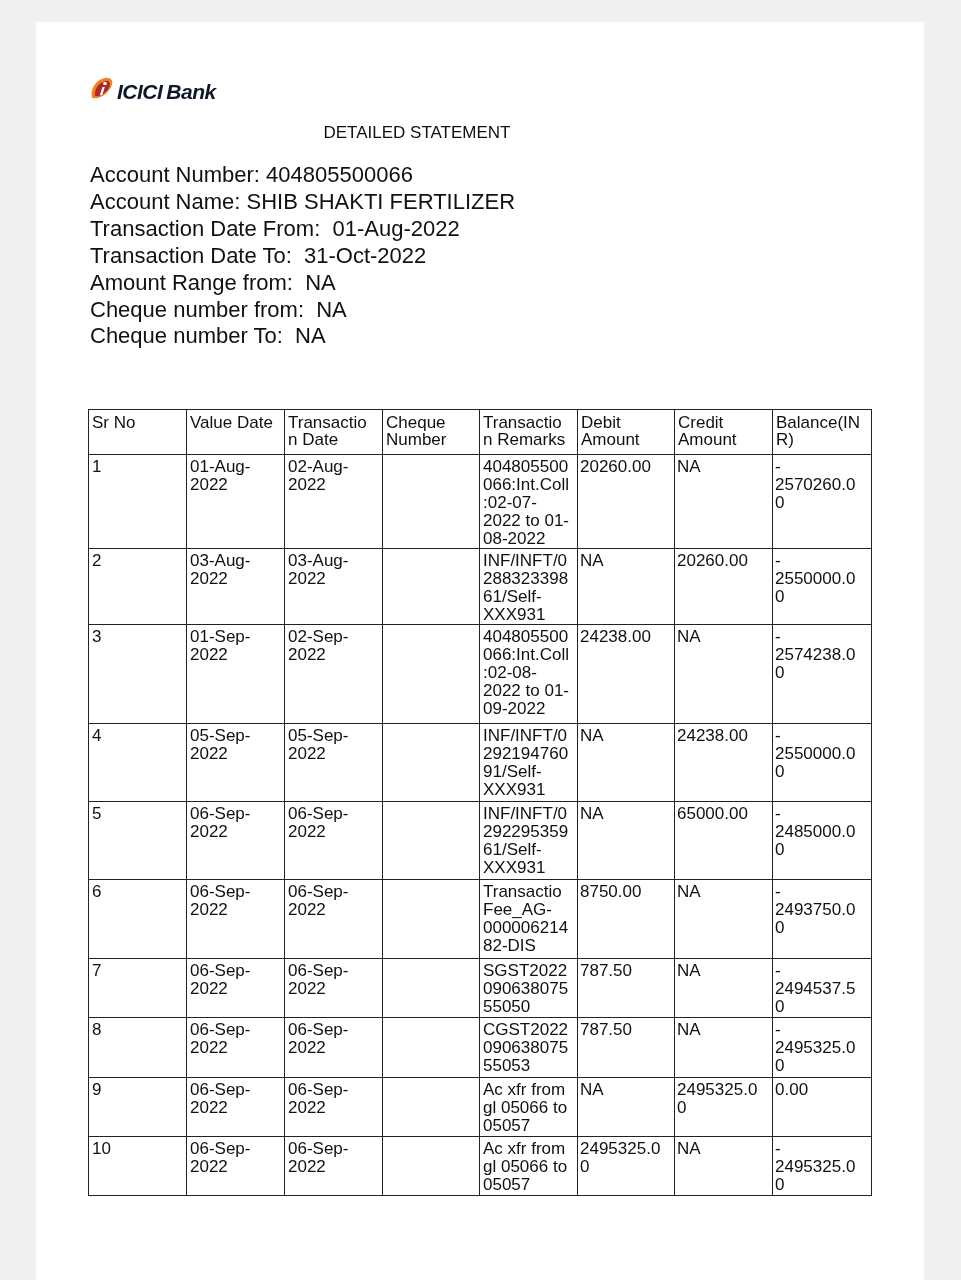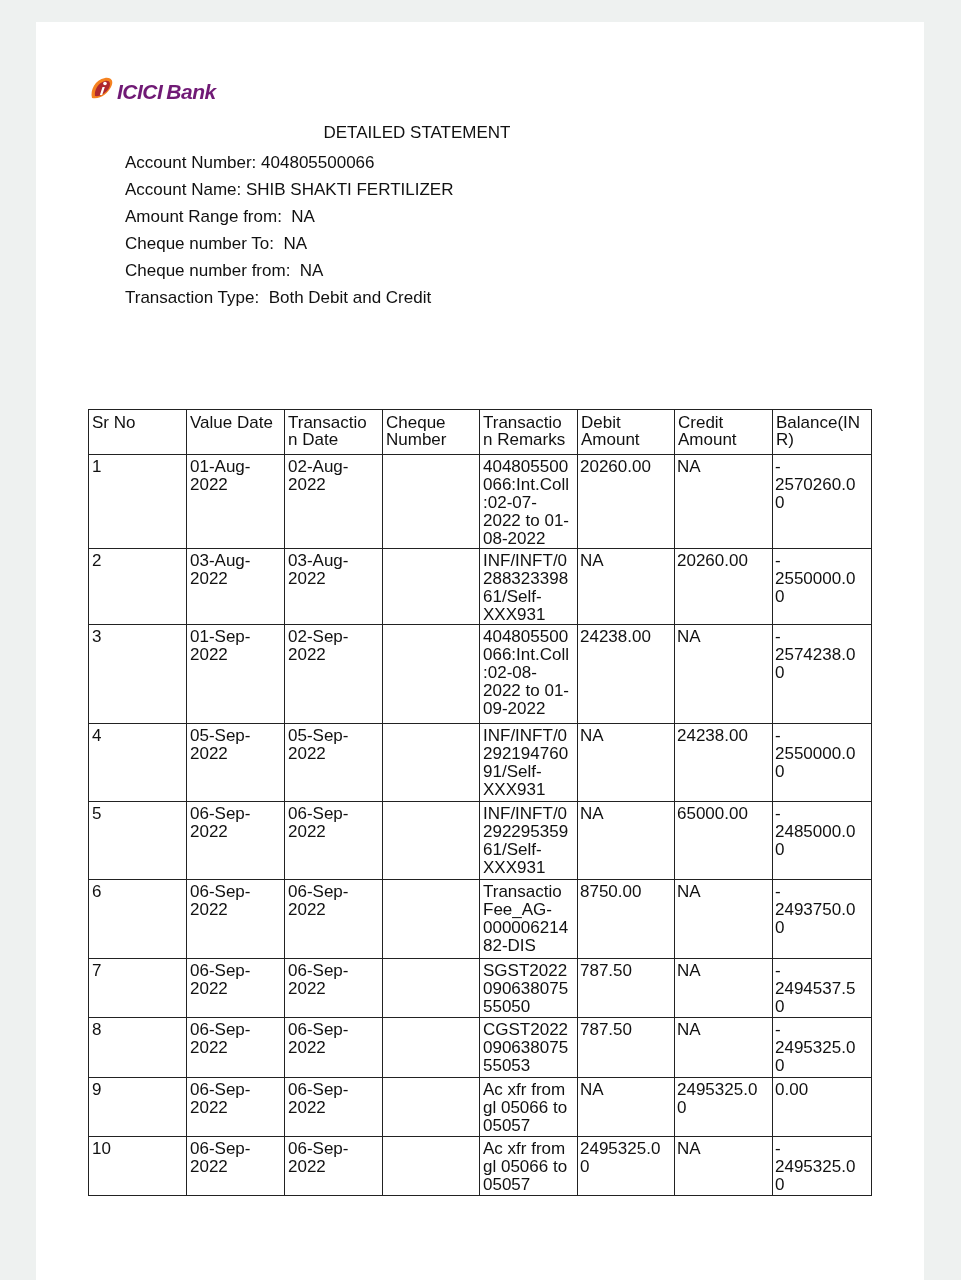--- a/index.html
+++ b/index.html
@@ -16,33 +16,33 @@
     background: #ffffff;
   }
   .logo {
     position: absolute; left: 89px; top: 74px;
     display: flex; align-items: center;
   }
   .logo svg { display: block; }
   .logo-word {
     font-family: "Liberation Sans", sans-serif;
     font-weight: bold; font-style: italic;
-    font-size: 21px; color: #701a75;
+    font-size: 21px; color: #0f172a;
     letter-spacing: -0.5px; margin-left: 2px; margin-top: 6px;
   }
   .logo-word .bank { font-weight: bold; margin-left: 4px; }
   .doc-title {
     position: absolute; left: 0; width: 836px; top: 123px;
     text-align: center; font-size: 17px; color: #111;
     padding-left: 0;
   }
   .doc-title span { position: relative; left: -1px; }
   .meta {
-    position: absolute; left: 90px; top: 150px;
-    font-size: 17px; line-height: 26.9px; margin-left: 35px;
+    position: absolute; left: 90px; top: 162px;
+    font-size: 22px; line-height: 26.9px;
   }
   .meta-row { white-space: pre; }
   table.stmt {
     position: absolute; left: 88px; top: 409px;
     border-collapse: collapse;
     table-layout: fixed;
     font-size: 17px; line-height: 18px;
   }
   table.stmt td, table.stmt th {
     border: 1.5px solid #222;
@@ -74,24 +74,25 @@
     </svg>
   </span>
   <span class="logo-word"><span>ICICI</span><span class="bank">Bank</span></span>
 </div>
 
 <div class="doc-title"><span>DETAILED STATEMENT</span></div>
 
 <div class="meta" id="meta">
     <div class="meta-row"><span>Account Number: </span><span>404805500066</span></div>
     <div class="meta-row"><span>Account Name: </span><span>SHIB SHAKTI FERTILIZER</span></div>
+    <div class="meta-row"><span>Transaction Date From:  </span><span>01-Aug-2022</span></div>
+    <div class="meta-row"><span>Transaction Date To:  </span><span>31-Oct-2022</span></div>
     <div class="meta-row"><span>Amount Range from:  </span><span>NA</span></div>
+    <div class="meta-row"><span>Cheque number from:  </span><span>NA</span></div>
     <div class="meta-row"><span>Cheque number To:  </span><span>NA</span></div>
-    <div class="meta-row"><span>Cheque number from:  </span><span>NA</span></div>
-    <div class="meta-row"><span>Transaction Type:  </span><span>Both Debit and Credit</span></div>
   </div>
 
 <table class="stmt" id="stmt">
   <colgroup>
     <col class="c1">
       <col class="c2">
       <col class="c3">
       <col class="c4">
     <col class="c5">
       <col class="c6">

